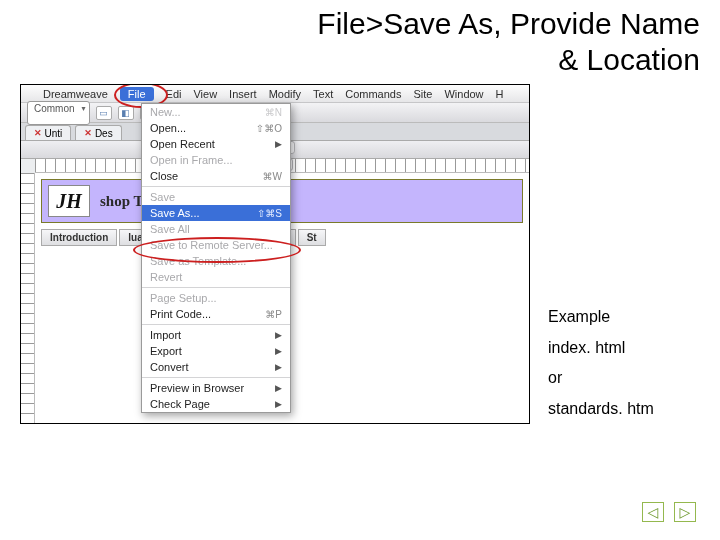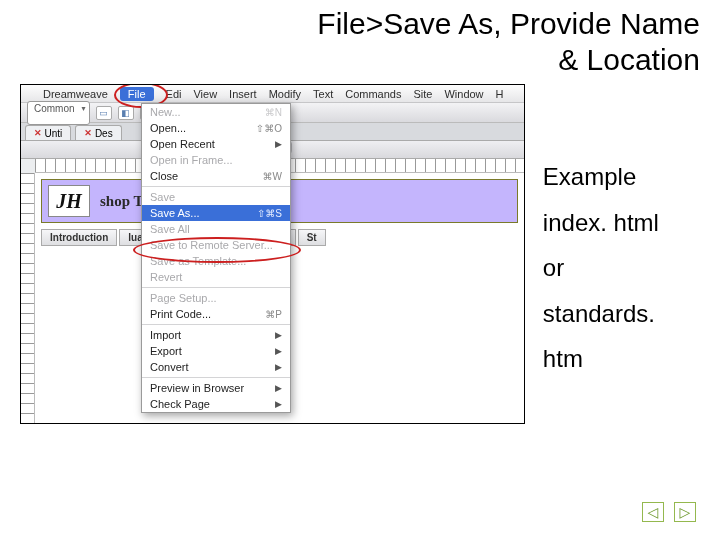--- a/index.html
+++ b/index.html
@@ -15,21 +15,21 @@
   }
   .slide-title {
     font-size: 30px;
     text-align: right;
     padding: 6px 20px 2px 20px;
     line-height: 1.2;
     font-weight: normal;
   }
   .content-row {
     display: flex;
-    align-items: center;
+    align-items: flex-end;
     padding: 4px 20px 0 20px;
   }
   .screenshot {
     width: 510px;
     height: 340px;
     border: 1px solid #000;
     position: relative;
     background: #eceef0;
     overflow: hidden;
     font-family: "Lucida Grande", Helvetica, sans-serif;
@@ -149,21 +149,21 @@
   .dd-item .arrow{color:#555;font-size:9px;}
   .dd-sep{height:1px;background:#d4d4d6;margin:2px 0;}
   .dd-item.hl{
     background:#3a6fd8;color:#fff;
   }
   .dd-item.hl .sc{color:#e4ecff;}
   .ellipse-saveas{
     top:152px;left:112px;width:168px;height:26px;z-index:60;
   }
   .side-text{
-    margin-left:18px;margin-top:28px;font-size:24px;line-height:1.9;
+    margin-left:18px;margin-top:28px;font-size:16px;line-height:1.9;
   }
   .nav-arrows{
     position:absolute;right:24px;bottom:18px;display:flex;gap:10px;
   }
   .nav-arrow{
     width:22px;height:20px;border:1px solid #94b84e;
     display:flex;align-items:center;justify-content:center;
     color:#6f9a2f;font-size:14px;background:#fff;
   }
 </style>

